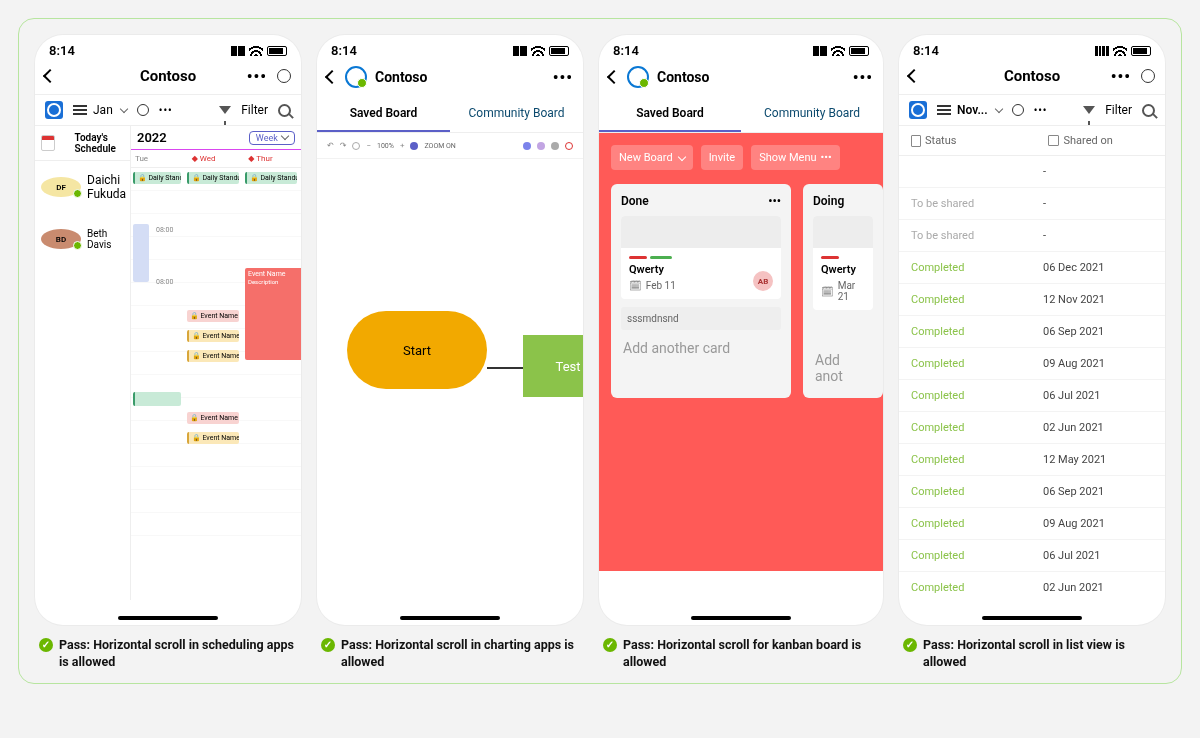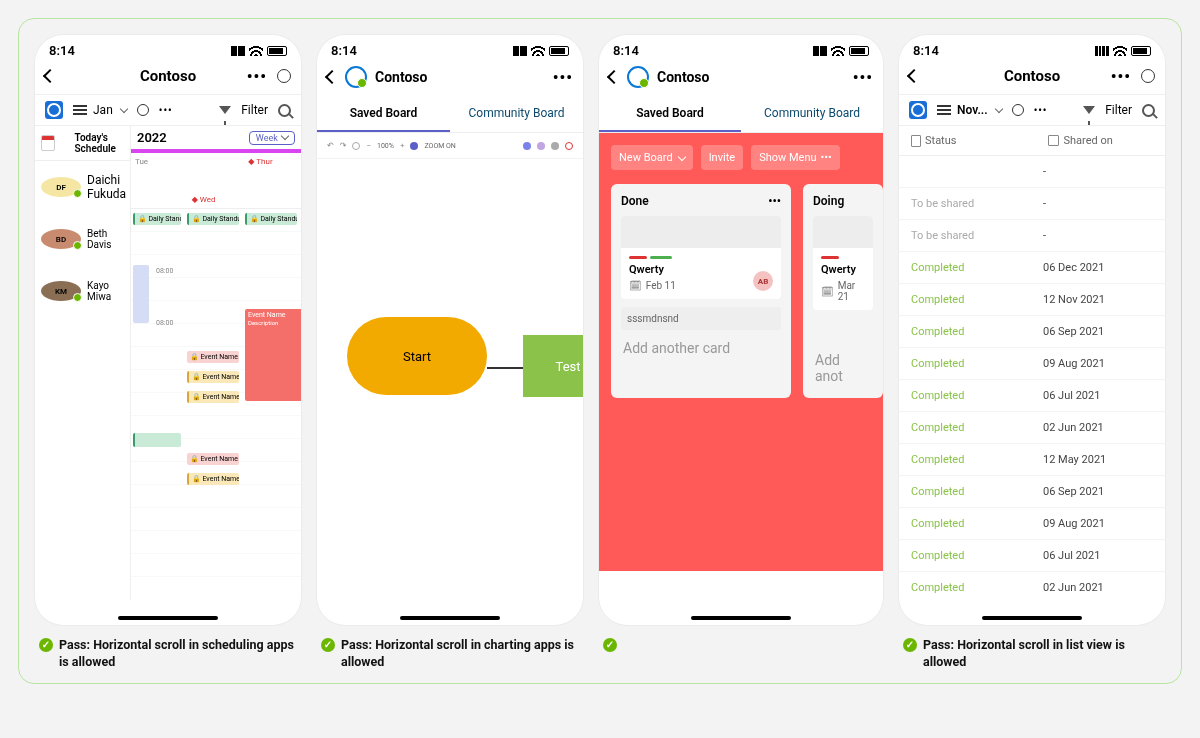--- a/index.html
+++ b/index.html
@@ -71,40 +71,40 @@
 .caption strong { font-weight:700; }
 .checkmark { width:14px; height:14px; background:#6bb700; border-radius:50%; flex-shrink:0; margin-top:1px; display:flex; align-items:center; justify-content:center; color:#fff; font-size:10px; font-weight:700;}
 
 
 .p1-body { display:flex; font-size:9px; position:relative; height: calc(100% - 116px); overflow:hidden; }
 .p1-left { width: 96px; border-right:1px solid #eee; }
 .p1-item { display:flex; align-items:center; gap:6px; padding:6px 6px; }
 .p1-badge { width:40px; height:20px; border-radius:50%; background:#ddd; position:relative; flex-shrink:0; display:flex; align-items:center; justify-content:center; font-size:8px; font-weight:600;}
 .p1-badge::after{ content:""; position:absolute; right:-1px; bottom:-1px; width:7px; height:7px; background:#6bb700; border:1.5px solid #fff; border-radius:50%;}
 .p1-right { flex:1; position:relative; overflow:hidden;}
-.p1-head { display:flex; align-items:center; gap:8px; padding:4px 6px; color:#555; border-bottom:4px solid #d946ef;}
+.p1-head { display:flex; align-items:center; gap:8px; padding:4px 6px; color:#555; border-bottom:1px solid #d946ef;}
 .p1-week { border:1px solid #5b5fc7; color:#5b5fc7; font-size:9px; padding:1px 6px; border-radius:4px; margin-left:auto;}
 .p1-days { display:flex; border-bottom:1px solid #eee;}
 .p1-day { flex:1; padding:4px; font-size:8px; color:#888;}
 .p1-grid { position:relative; height: 380px; background: repeating-linear-gradient(to bottom, #fff 0 22px, #f8f8f8 22px 23px);}
 .ev { position:absolute; font-size:7px; padding:2px 3px; border-radius:2px; overflow:hidden; white-space:nowrap;}
 .ev-green { background:#c8ead7; border-left:2px solid #3a9b6a;}
 .ev-red { background:#f56f6a; color:#fff;}
 .ev-yellow { background:#fbe8b8; border-left:2px solid #d8a63a;}
 .ev-pink { background:#f8d3d1;}
 .ev-blue { background:#d4ddf5;}
 .p1-today { display:flex; align-items:center; gap:20px; padding:6px; border-bottom:1px solid #eee;}
 .p1-cal-ic { width:20px; height:16px; background:linear-gradient(#d33 0 4px, #fff 4px); border:1px solid #ccc; border-radius:2px;}
 
 
 .p2-tool { display:flex; gap:6px; padding:8px 10px; align-items:center; font-size:8px; color:#888; border-bottom:1px solid #f2f2f2;}
 .p2-tool .zoom { font-size:7px; color:#666; }
 .p2-tool .sw { width:8px; height:8px; border-radius:50%;}
 .p2-canvas { position:relative; height: 340px; }
-.node-start { position:absolute; left:30px; top:158px; width:140px; height:78px; background:#f2a900; border-radius:40px; display:flex; align-items:center; justify-content:center; font-size:13px;}
+.node-start { position:absolute; left:30px; top:152px; width:140px; height:78px; background:#f2a900; border-radius:40px; display:flex; align-items:center; justify-content:center; font-size:13px;}
 .node-test { position:absolute; right:-30px; top:176px; width:90px; height:62px; background:#8bc34a; display:flex; align-items:center; justify-content:center; color:#fff; font-size:13px;}
 .node-line { position:absolute; left:170px; top:208px; width:60px; height:2px; background:#333;}
 
 
 .p3-body { background:#ff5a57; height: calc(100% - 152px); padding:12px 0 12px 12px; overflow:hidden;}
 .p3-btns { display:flex; gap:8px; margin-bottom:14px;}
 .p3-btn { background:rgba(255,255,255,0.25); color:#fff; font-size:11px; padding:6px 8px; border-radius:4px; display:flex; align-items:center; gap:4px;}
 .p3-cols { display:flex; gap:12px;}
 .p3-col { background:#f4f4f4; border-radius:6px; width:180px; padding:10px; flex-shrink:0;}
 .p3-col-head { display:flex; justify-content:space-between; font-size:12px; font-weight:600; margin-bottom:8px;}
@@ -181,34 +181,30 @@
         </div>
         <div id="p1-people">
               <div class="p1-item" style="height: 52px;">
                 <span class="p1-badge" style="background:#f5e6a3">DF</span>
                 <span style="font-size:12px;">Daichi Fukuda</span>
               </div>
               <div class="p1-item" style="height: 52px;">
                 <span class="p1-badge" style="background:#c98b6f">BD</span>
                 <span style="font-size:10px;">Beth Davis</span>
               </div>
-              <div class="p1-item" style="height: 52px;">
-                <span class="p1-badge" style="background:#8b6f55">KM</span>
-                <span style="font-size:10px;">Kayo Miwa</span>
-              </div>
             </div>
       </div>
       <div class="p1-right">
         <div class="p1-head">
           <span style="font-size:13px; font-weight:600; color:#000;">2022</span>
           <span class="p1-week"><span>Week</span> <span class="chev-down-sm"></span></span>
         </div>
         <div class="p1-days">
           <div class="p1-day">Tue</div>
-          <div class="p1-day" style="color:#d33;margin-top:38px;">◆ <span>Wed</span></div>
+          <div class="p1-day" style="color:#d33;">◆ <span>Wed</span></div>
           <div class="p1-day" style="color:#d33;">◆ <span>Thur</span></div>
         </div>
         <div class="p1-grid">
           <div class="ev ev-green" style="left:2px; top:4px; width:48px;">🔒 <span>Daily Standup</span></div>
           <div class="ev ev-green" style="left:56px; top:4px; width:52px;">🔒 <span>Daily Standup</span></div>
           <div class="ev ev-green" style="left:114px; top:4px; width:52px;">🔒 <span>Daily Standup</span></div>
           <div class="ev ev-blue" style="left:2px; top:56px; width:16px; height:58px;"></div>
           <div class="ev" style="left:22px; top:56px; width:30px; color:#888;">08:00</div>
           <div class="ev" style="left:22px; top:108px; width:30px; color:#888;">08:00</div>
           <div class="ev ev-red" style="left:114px; top:100px; width:58px; height:92px;"><span>Event Name</span><br><span style="font-size:6px;">Description</span></div>
@@ -356,20 +352,21 @@
           </div>
           <div style="height:30px;"></div>
           <div class="p3-add">Add anot</div>
         </div>
       </div>
     </div>
     <div class="home-ind"></div>
   </div>
   <div class="caption">
     <span class="checkmark">✓</span>
+    <span><strong>Pass: Horizontal scroll for kanban board is allowed</strong></span>
   </div>
 </div>
 
 <div class="card">
   <div class="phone">
     <div class="statusbar">
       <span>8:14</span>
       <div class="status-icons">
             <span class="sig"></span>
             <span class="wifi"></span>

